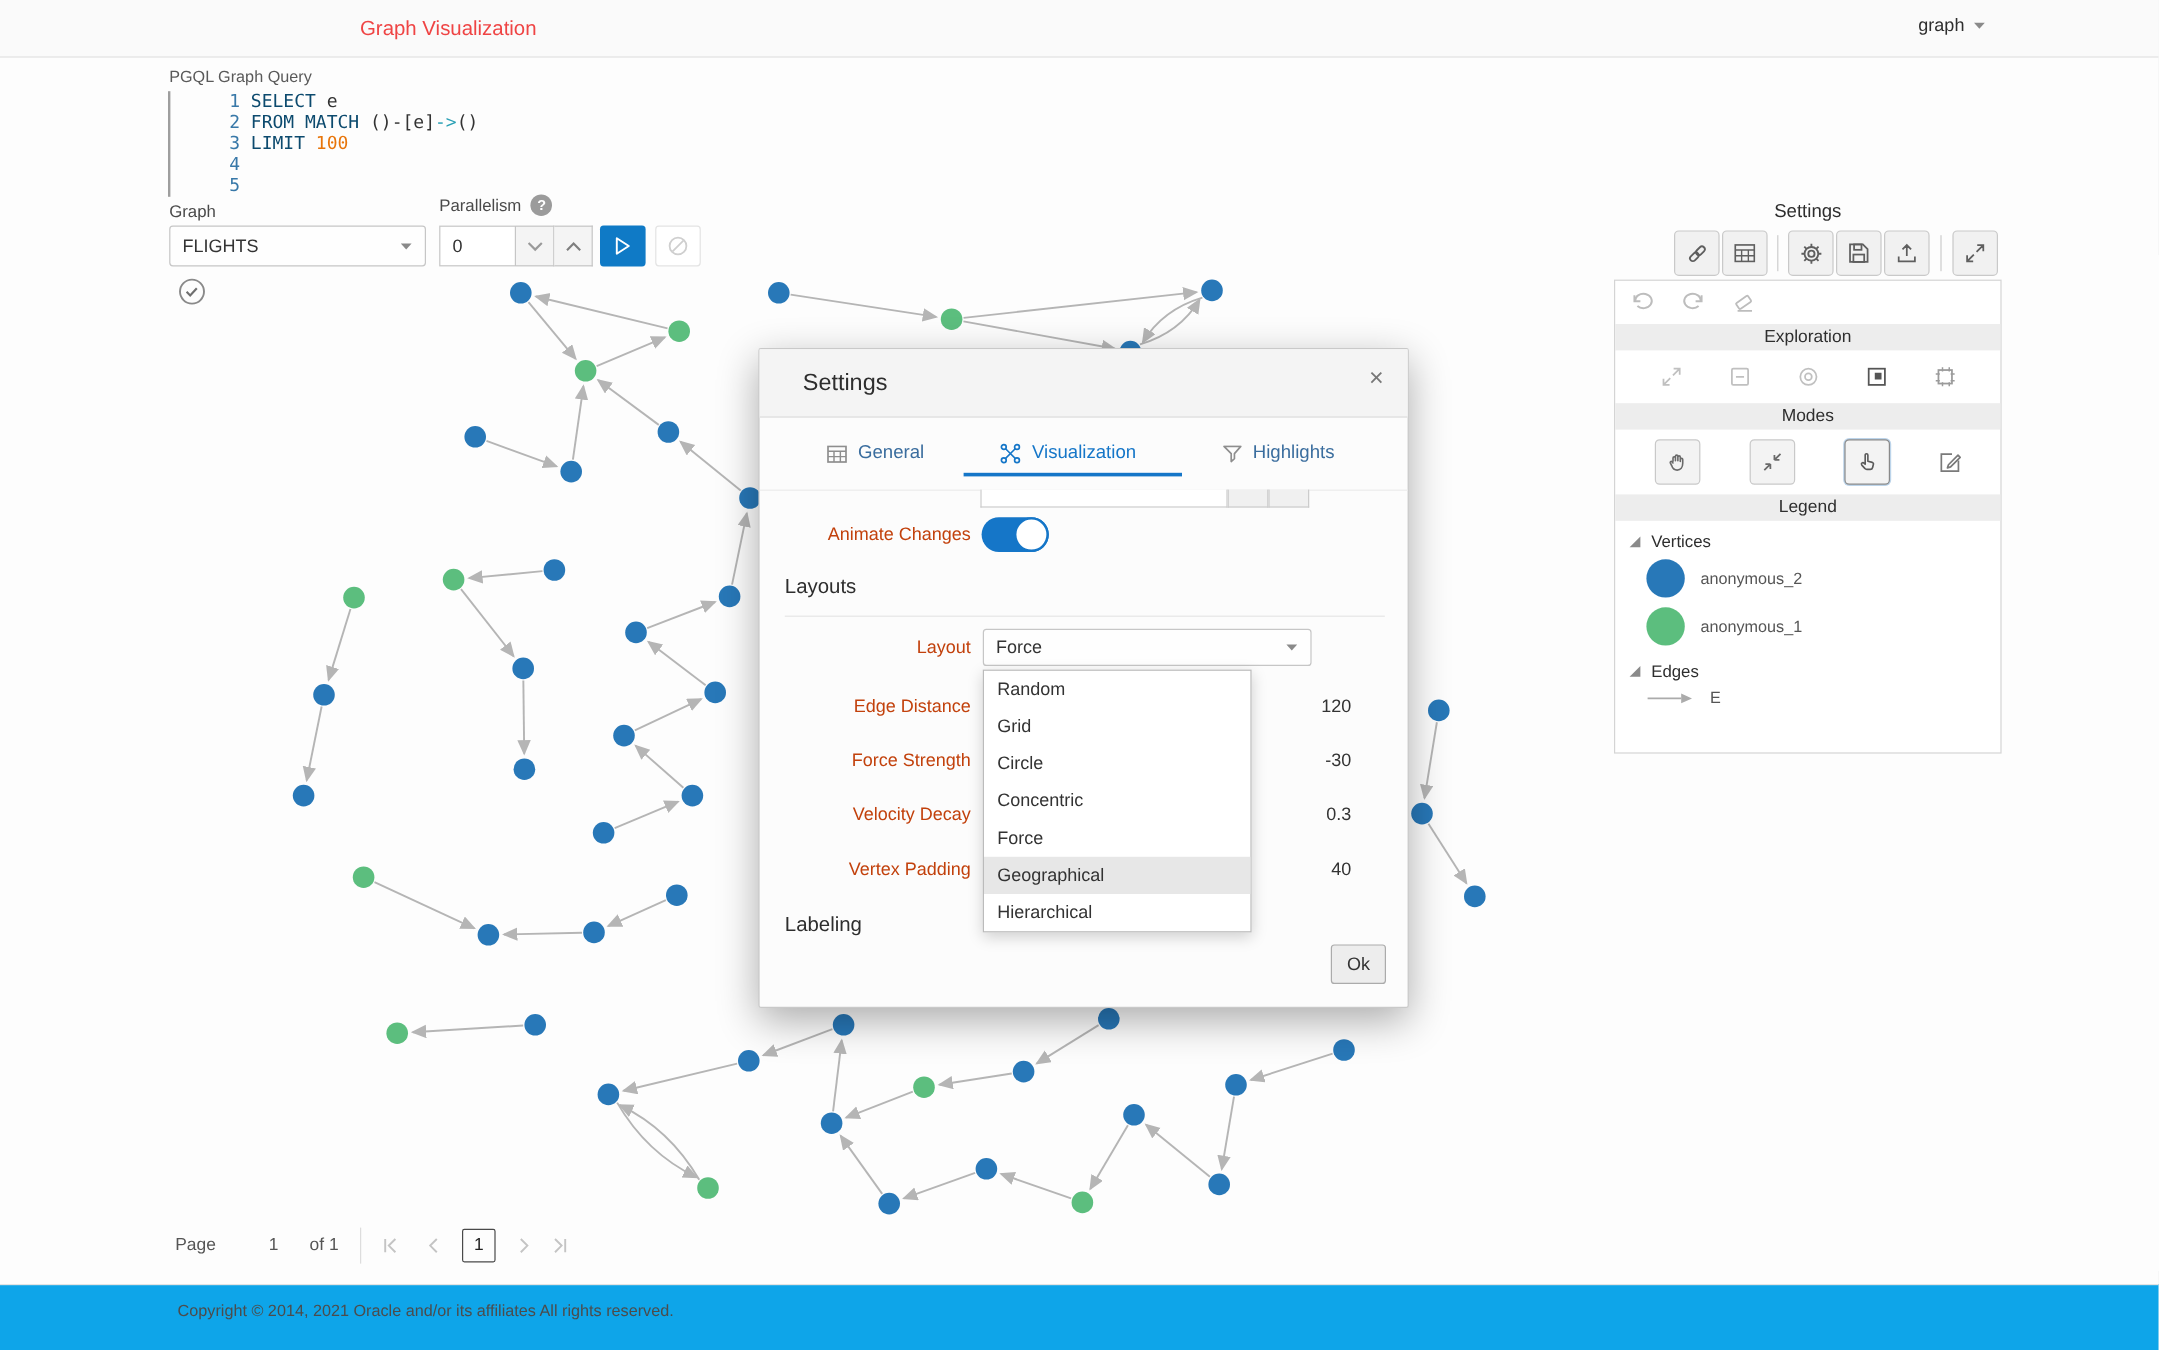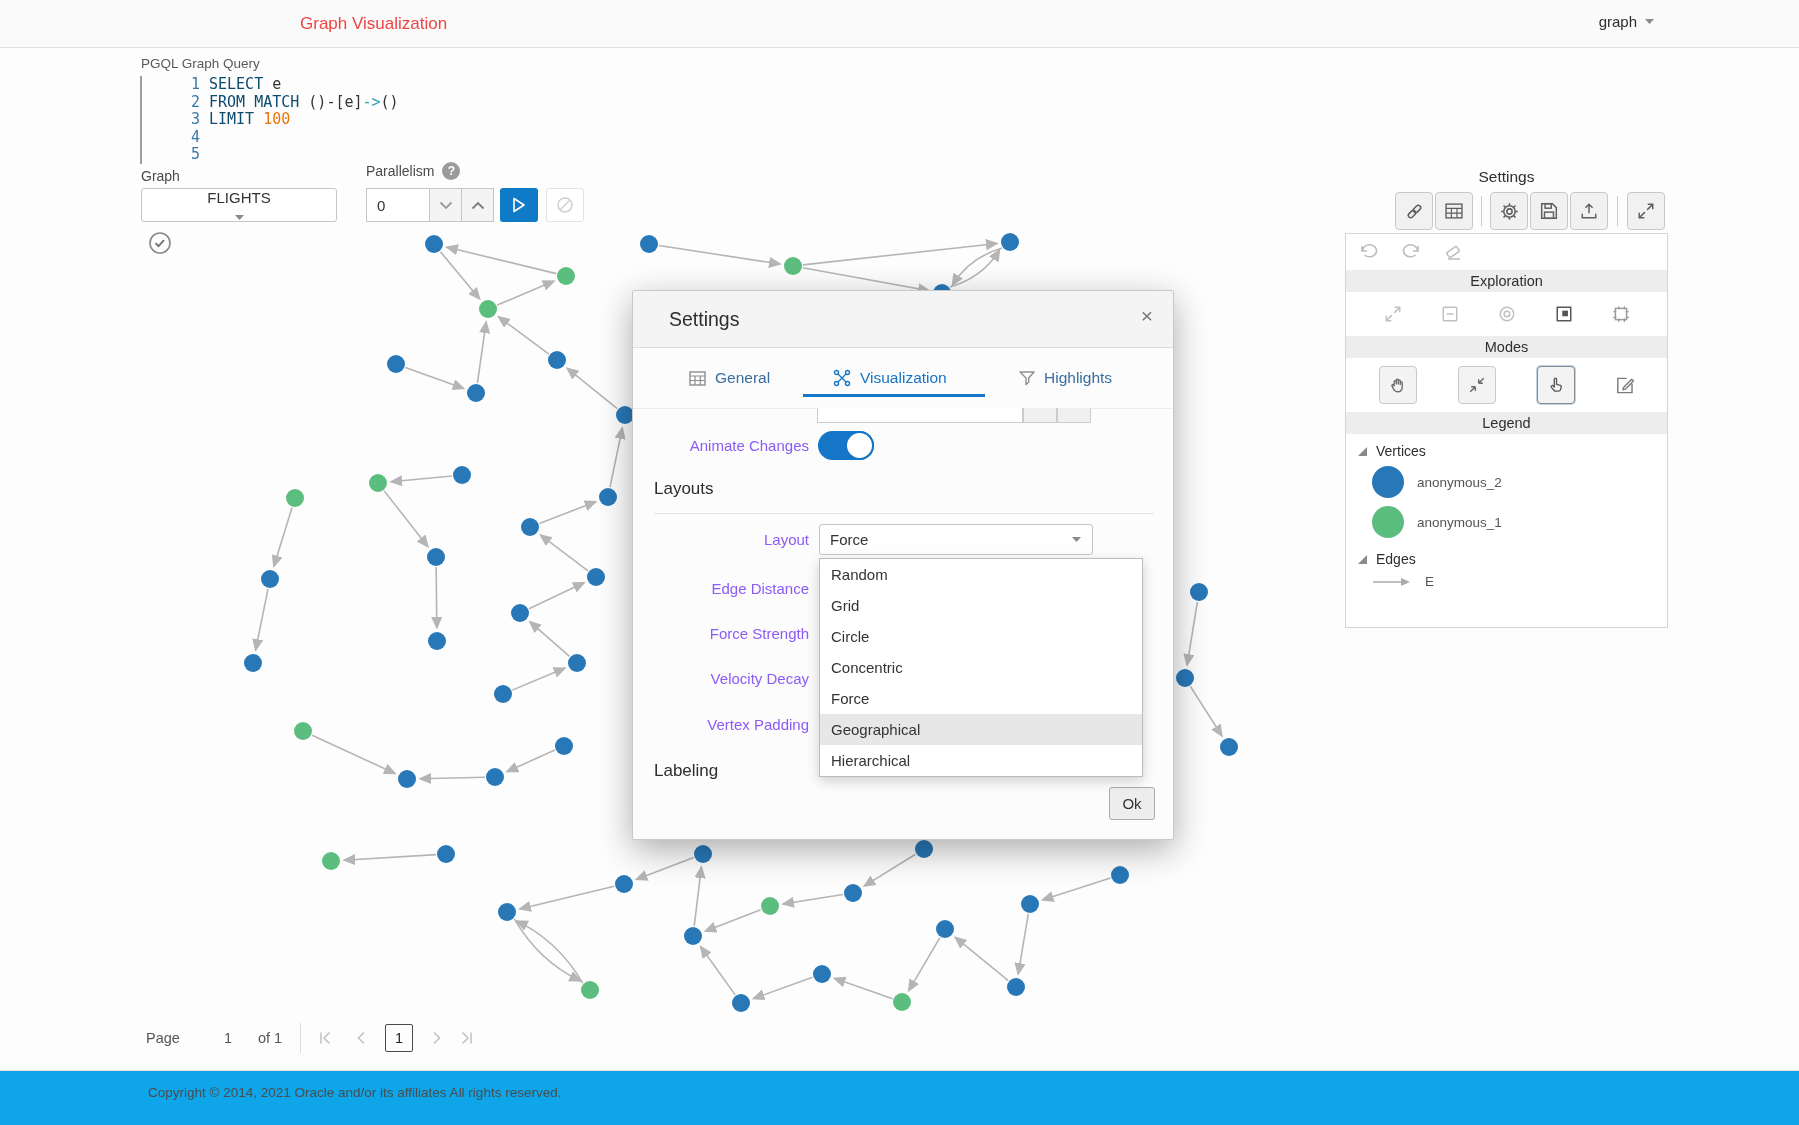--- a/index.html
+++ b/index.html
@@ -45,28 +45,28 @@
   .modal-header { left:0; top:0; width:100%; height:57px; background:#f4f4f4; border-bottom:1px solid #ddd; }
   .modal-title { left:36px; top:17px; font-size:19.5px; color:#2e2e2e; }
   .modal-close { top:14px; right:20px; font-size:21px; color:#777; cursor:pointer; line-height:1; }
   .tab { top:70px; height:34px; display:flex; align-items:center; gap:9px; font-size:15.5px; cursor:pointer; color:#3a6d9e;text-align:right; }
   .tab.active { color:#1576c8; }
   .tab-underline { left:170px; top:103px; width:182px; height:3px; background:#1576c8; }
   .content-sep { left:0; top:117px; width:100%; height:1px; background:#ececec; }
   .clip-input { left:184px; top:117px; width:206px; height:15px; background:#fff;
                 border:1px solid #ccc; border-top:none; }
   .clip-step { top:117px; width:34px; height:15px; background:#f0f0f0; border:1px solid #ccc; border-top:none; }
-  .form-label { left:0; width:176px; text-align:right; font-size:15px; color:#8b5cf6; }
+  .form-label { left:0; width:176px; text-align:right; font-size:15px; color:#c2410c; }
   .switch { left:185px; top:140px; width:56px; height:29px; border-radius:15px; background:#1576c8; cursor:pointer; }
   .switch .knob { position:absolute; right:0; top:0; width:29px; height:29px; border-radius:50%;
                   background:#fff; border:2px solid #1576c8; }
   .section-h { font-size:17px; color:#2e2e2e; }
   .hr { height:1px; background:#e5e5e5; }
   .layout-select { left:186px; top:233px; width:274px; height:31px; }
-  .dropdown { left:186px; top:267px; width:324px; background:#fff; border:1px solid #bbb;
+  .dropdown { left:186px; top:267px; width:224px; background:#fff; border:1px solid #bbb;
               box-shadow:0 4px 12px rgba(0,0,0,.18); z-index:5; }
   .dd-item { height:31px; line-height:31px; padding-left:11px; font-size:15px; color:#333; cursor:pointer; }
   .dd-item.hl { background:#e7e7e7; }
   .field-val { width:70px; text-align:right; font-size:15px; color:#333; }
   .ok-btn { right:18px; top:496px; width:46px; height:33px; background:#ededed; border:1px solid #ababab;
             border-radius:3px; font-size:15px; color:#333; display:flex; align-items:center; justify-content:center; cursor:pointer; }
 
   
   .panel-title { left:1345px; top:168px; width:323px; text-align:center; font-size:15.5px; color:#2e2e2e; z-index:10; }
   .tool-btn { width:38px; height:38px; background:#f1f1f1; border:1px solid #c9c9c9; border-radius:4px;
@@ -228,21 +228,21 @@
     </div>
     <div class="ed-line">
       <span class="ed-num">4</span><span class="ed-code"></span>
     </div>
     <div class="ed-line">
       <span class="ed-num">5</span><span class="ed-code"></span>
     </div>
   </div>
 
   <div class="abs ctl-label" style="left:141px; top:168px; z-index:2;">Graph</div>
-  <div class="abs select-box" style="left:141px; top:188px; width:196px; height:34px; z-index:2;flex-direction:column;">
+  <div class="abs select-box" style="left:141px; top:188px; width:214px; height:34px; z-index:2;">
     <span class="grow">FLIGHTS</span>
     <svg class="ic" width="11" height="7" viewBox="0 0 11 7">
         <path d="M1 1l4.5 5L10 1z" fill="#8a8a8a"></path>
       </svg>
   </div>
   <div class="abs" style="left:366px; top:162px; display:flex; gap:8px; align-items:center; z-index:2;">
     <span class="ctl-label">Parallelism</span>
     <span class="help-dot">?</span>
   </div>
   <div class="abs num-box" style="left:366px; top:188px; width:64px; height:34px; z-index:2;">

